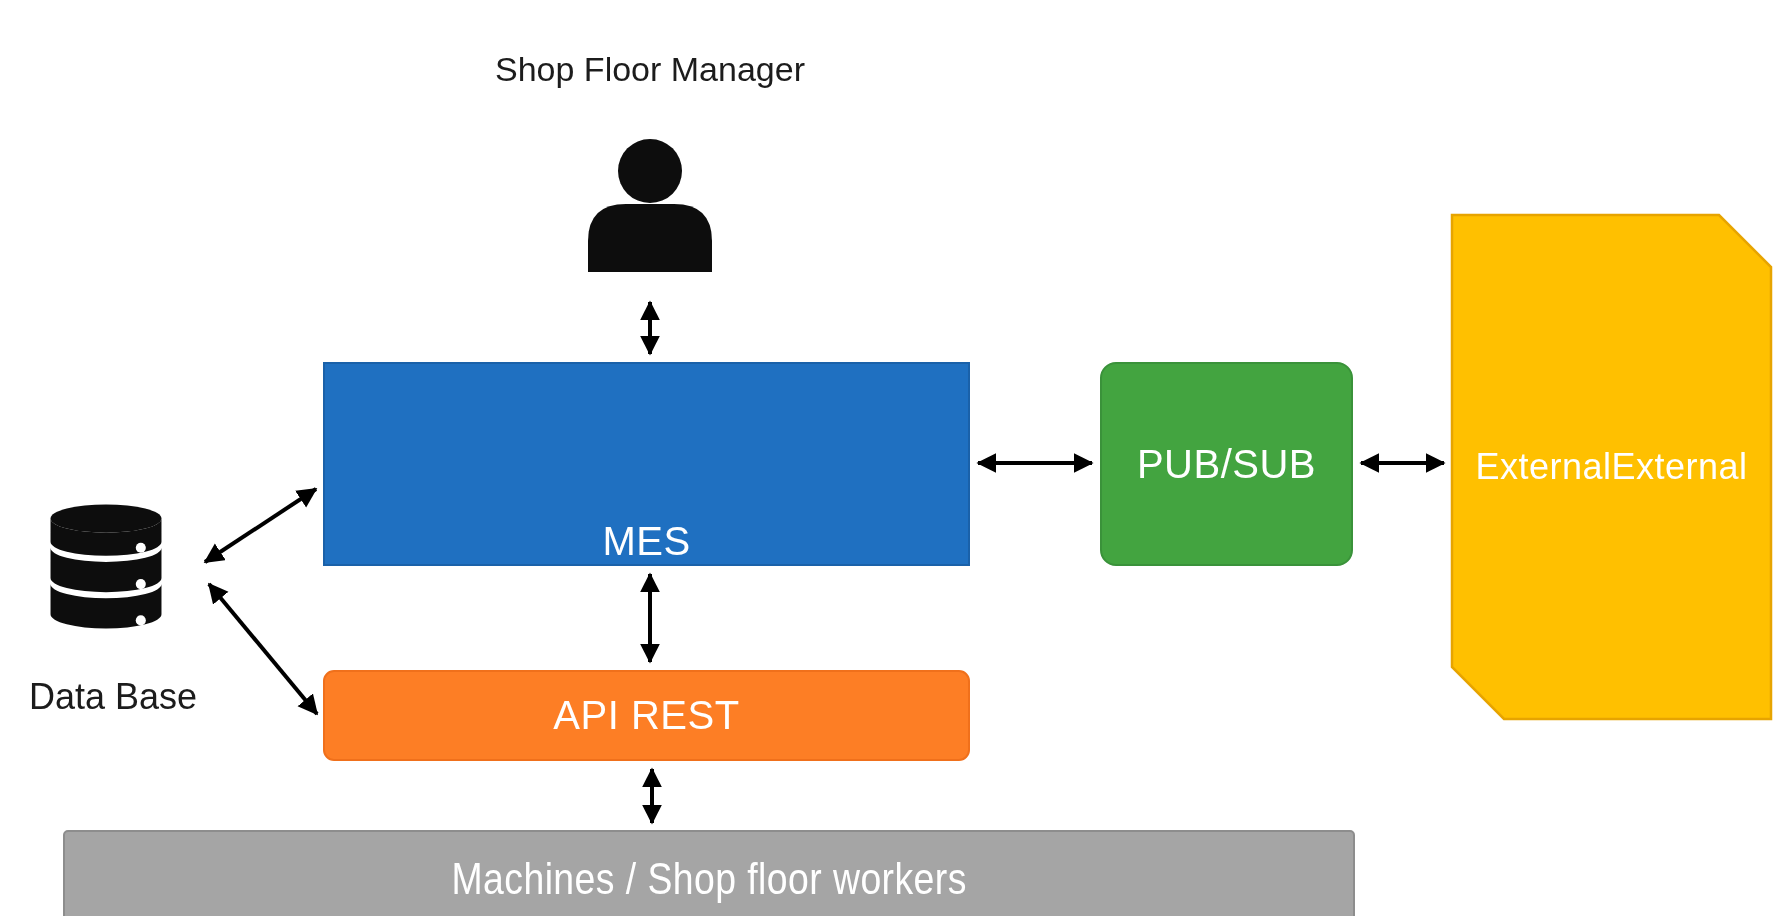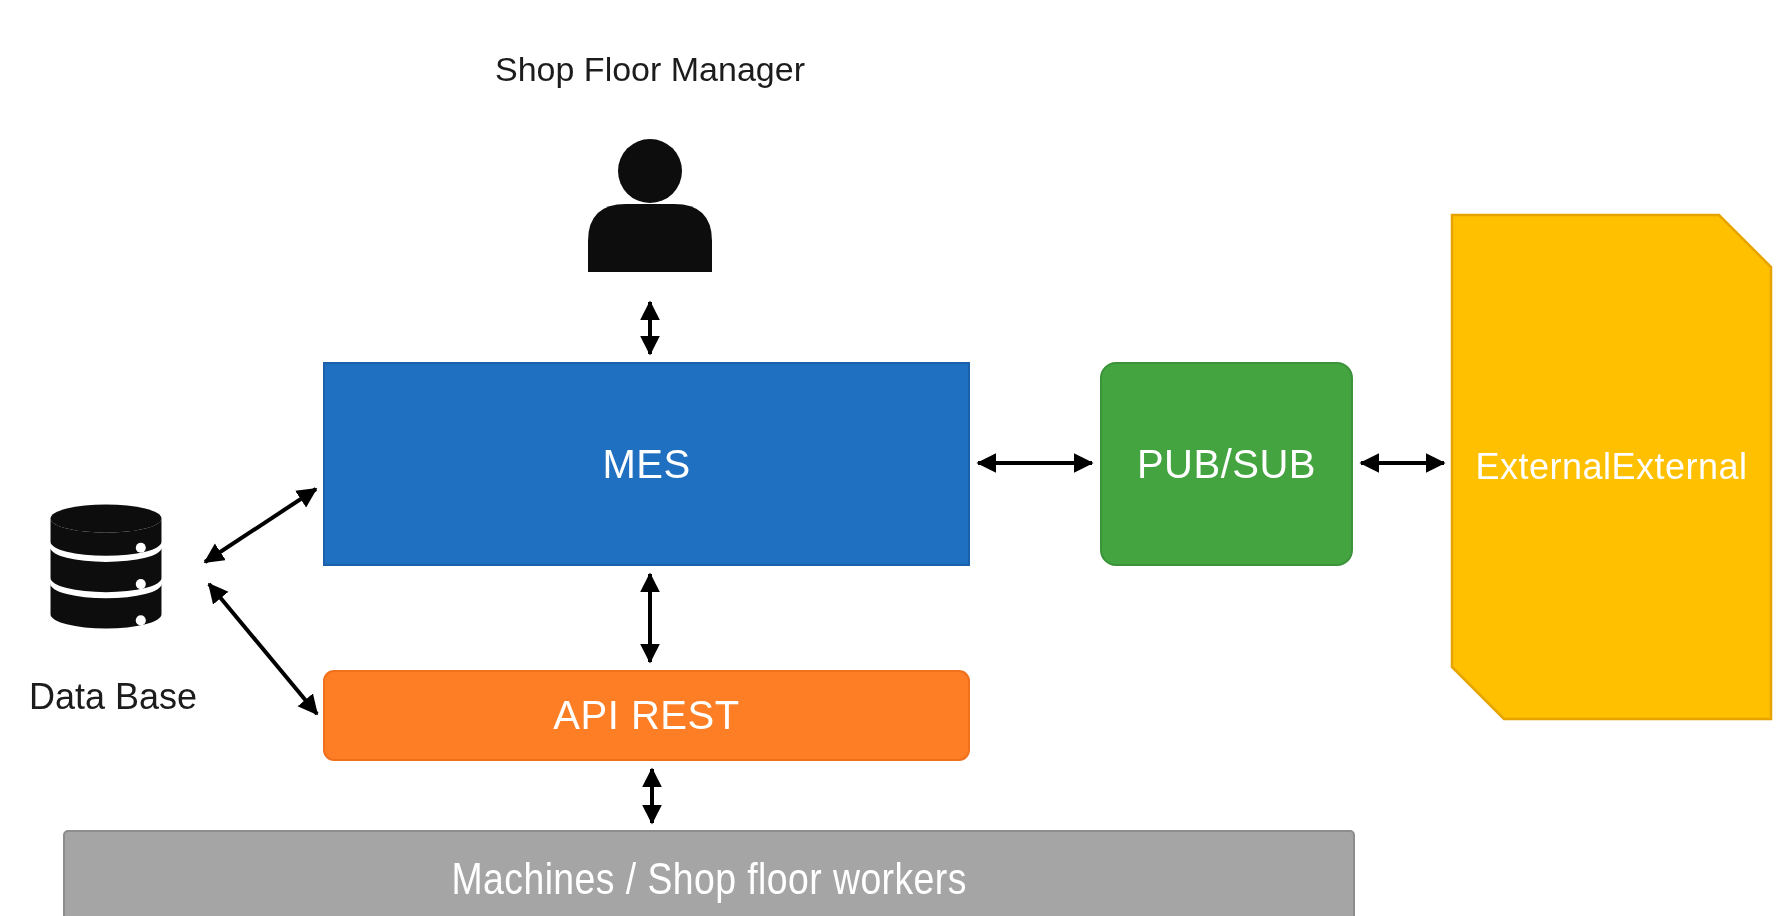--- a/index.html
+++ b/index.html
@@ -73,21 +73,21 @@
     <path d="M2.5,15 A55,14 0 0 0 112.5,15 L112.5,38 A55,14 0 0 1 2.5,38 Z" fill="#0D0D0D"></path>
     <path d="M2.5,44 A55,14 0 0 0 112.5,44 L112.5,74 A55,14 0 0 1 2.5,74 Z" fill="#0D0D0D"></path>
     <path d="M2.5,80 A55,14 0 0 0 112.5,80 L112.5,110 A55,14 0 0 1 2.5,110 Z" fill="#0D0D0D"></path>
     <circle cx="92" cy="44" r="5" fill="#ffffff"></circle>
     <circle cx="92" cy="80" r="5" fill="#ffffff"></circle>
     <circle cx="92" cy="116" r="5" fill="#ffffff"></circle>
   </svg>
 
   <div id="lbl-db" class="abs outside-label" style="color: rgb(28, 28, 28);">Data Base</div>
 
-  <div id="node-mes" class="node" style="background-color: rgb(31, 112, 193); border-color: rgb(26, 97, 169);">
+  <div id="node-mes" class="node" style="background-color: rgb(31, 112, 193); border-color: rgb(26, 97, 169); align-items: flex-end;">
     <span>MES</span>
   </div>
 
   <div id="node-pubsub" class="node" style="background-color: rgb(67, 164, 64); border-color: rgb(58, 146, 58);">
     <span>PUB/SUB</span>
   </div>
 
   <div id="node-api" class="node" style="background-color: rgb(253, 126, 37); border-color: rgb(240, 112, 27);">
     <span>API REST</span>
   </div>

